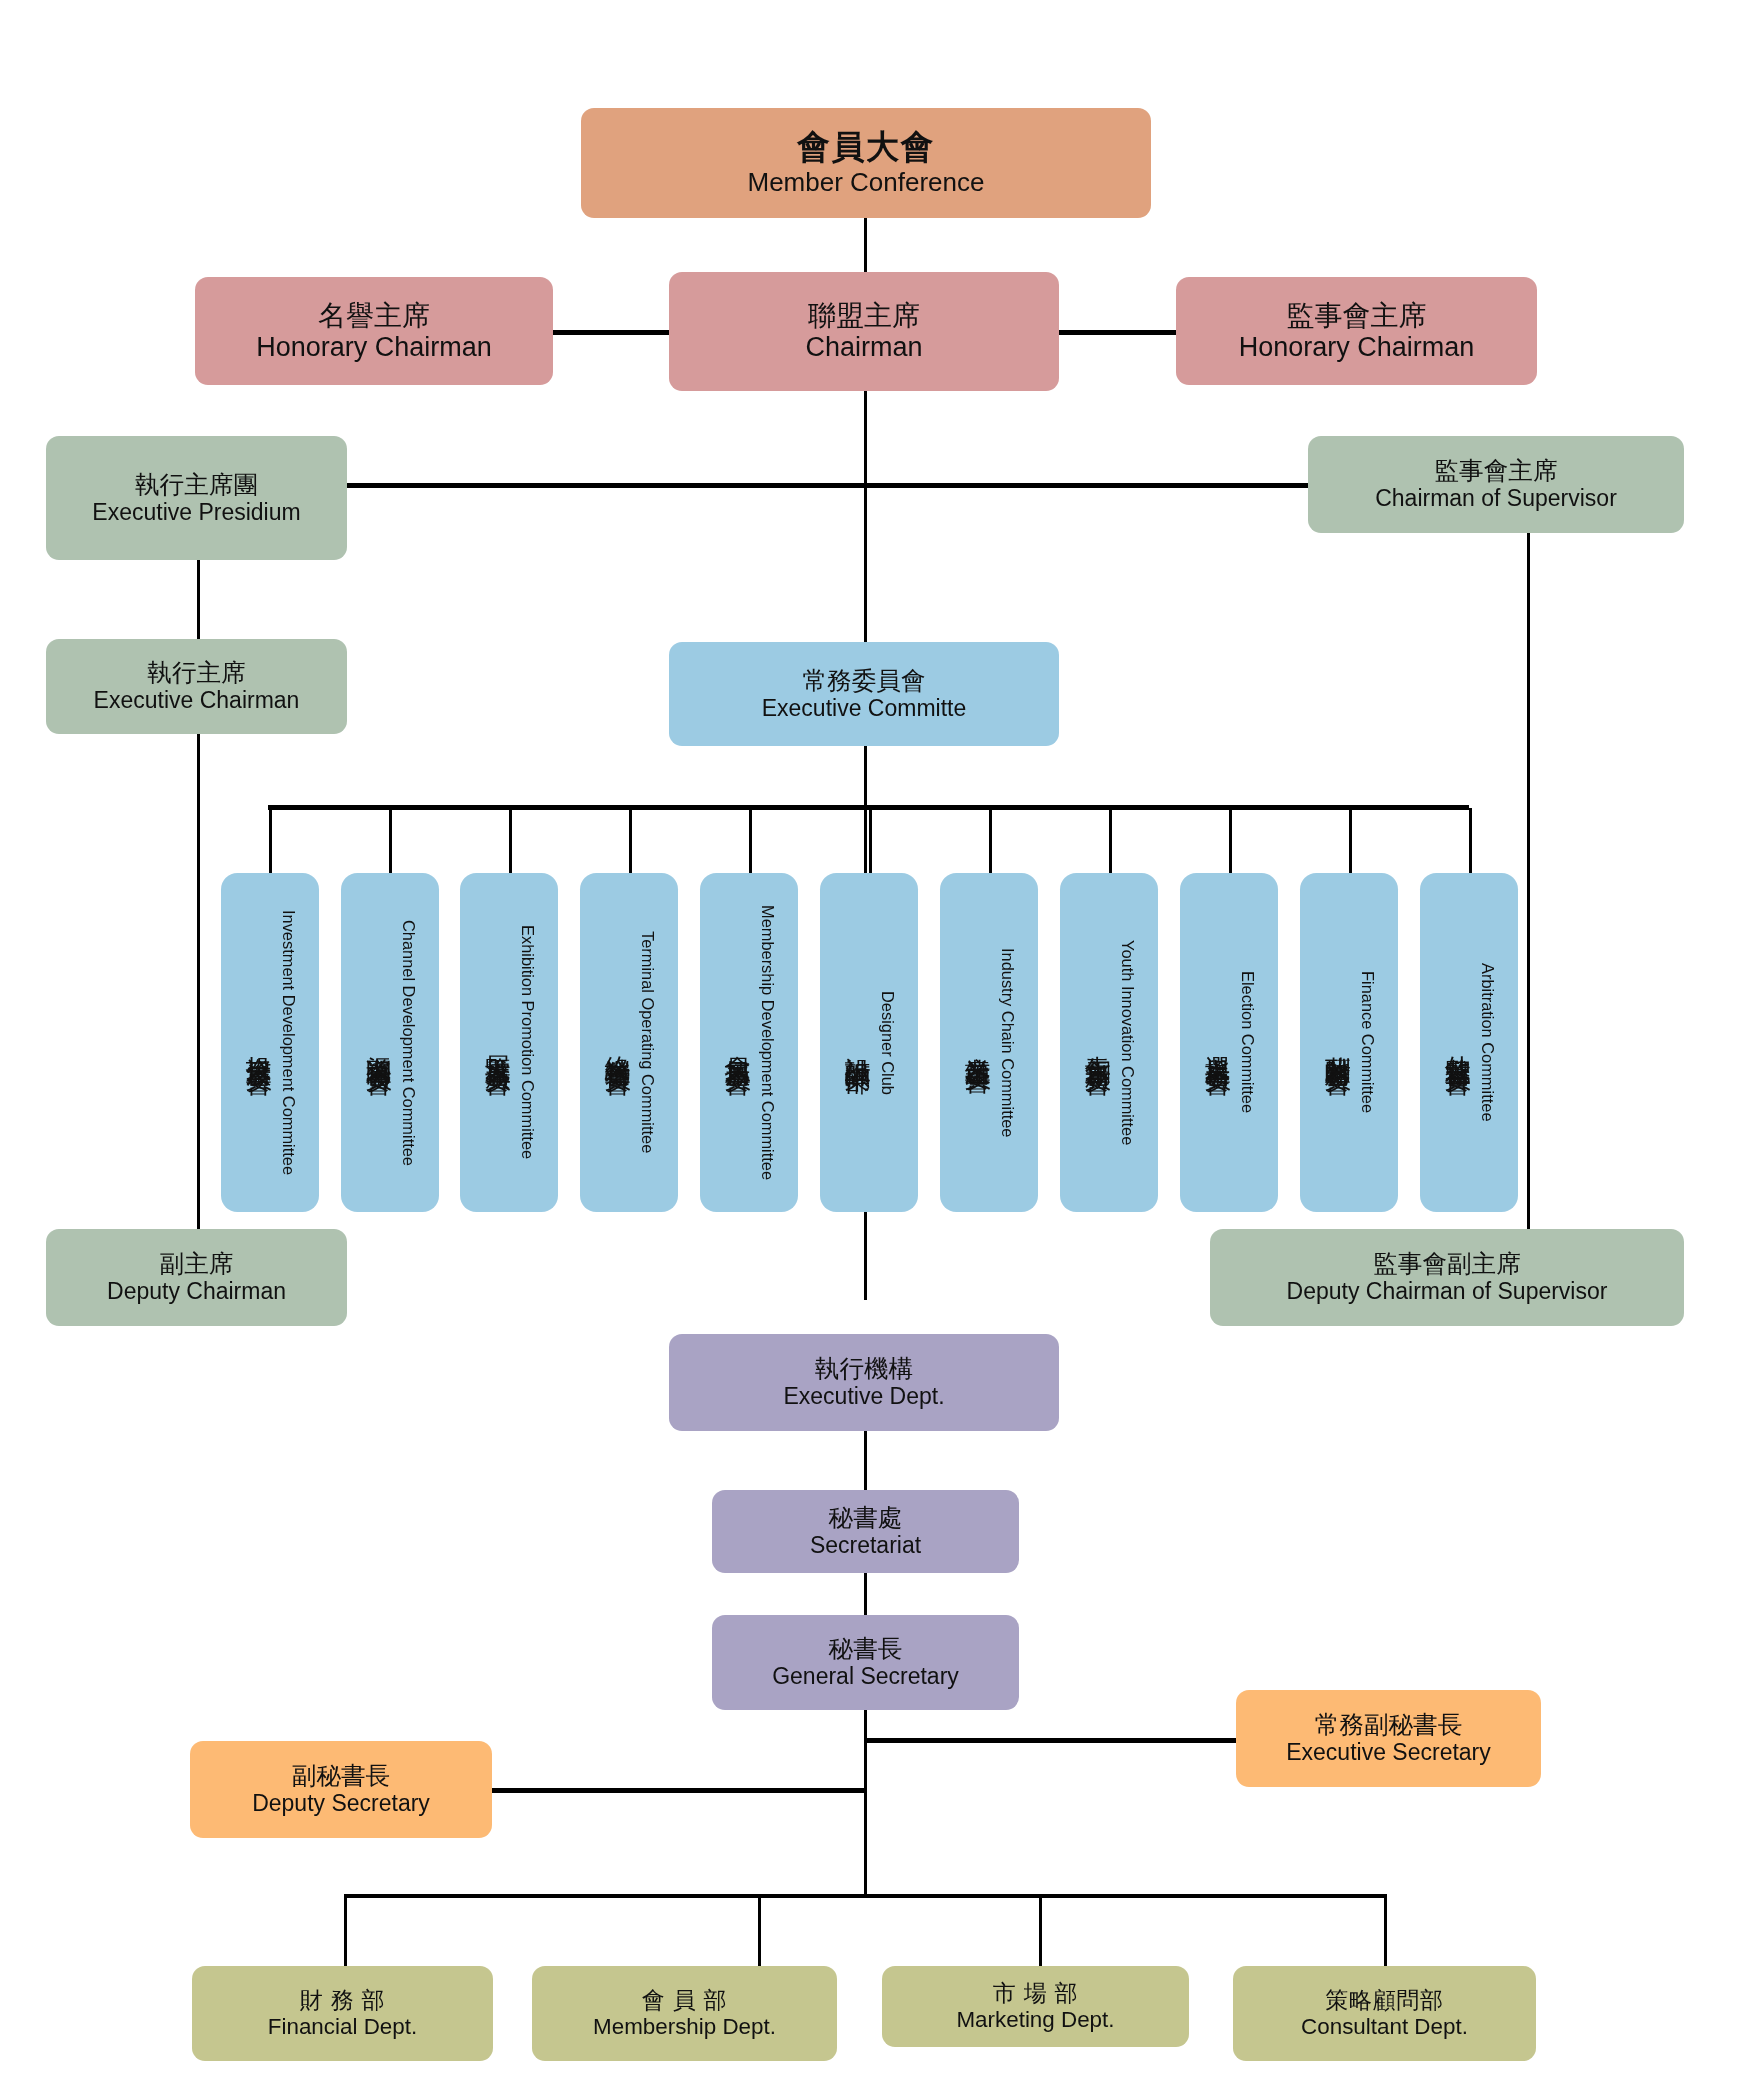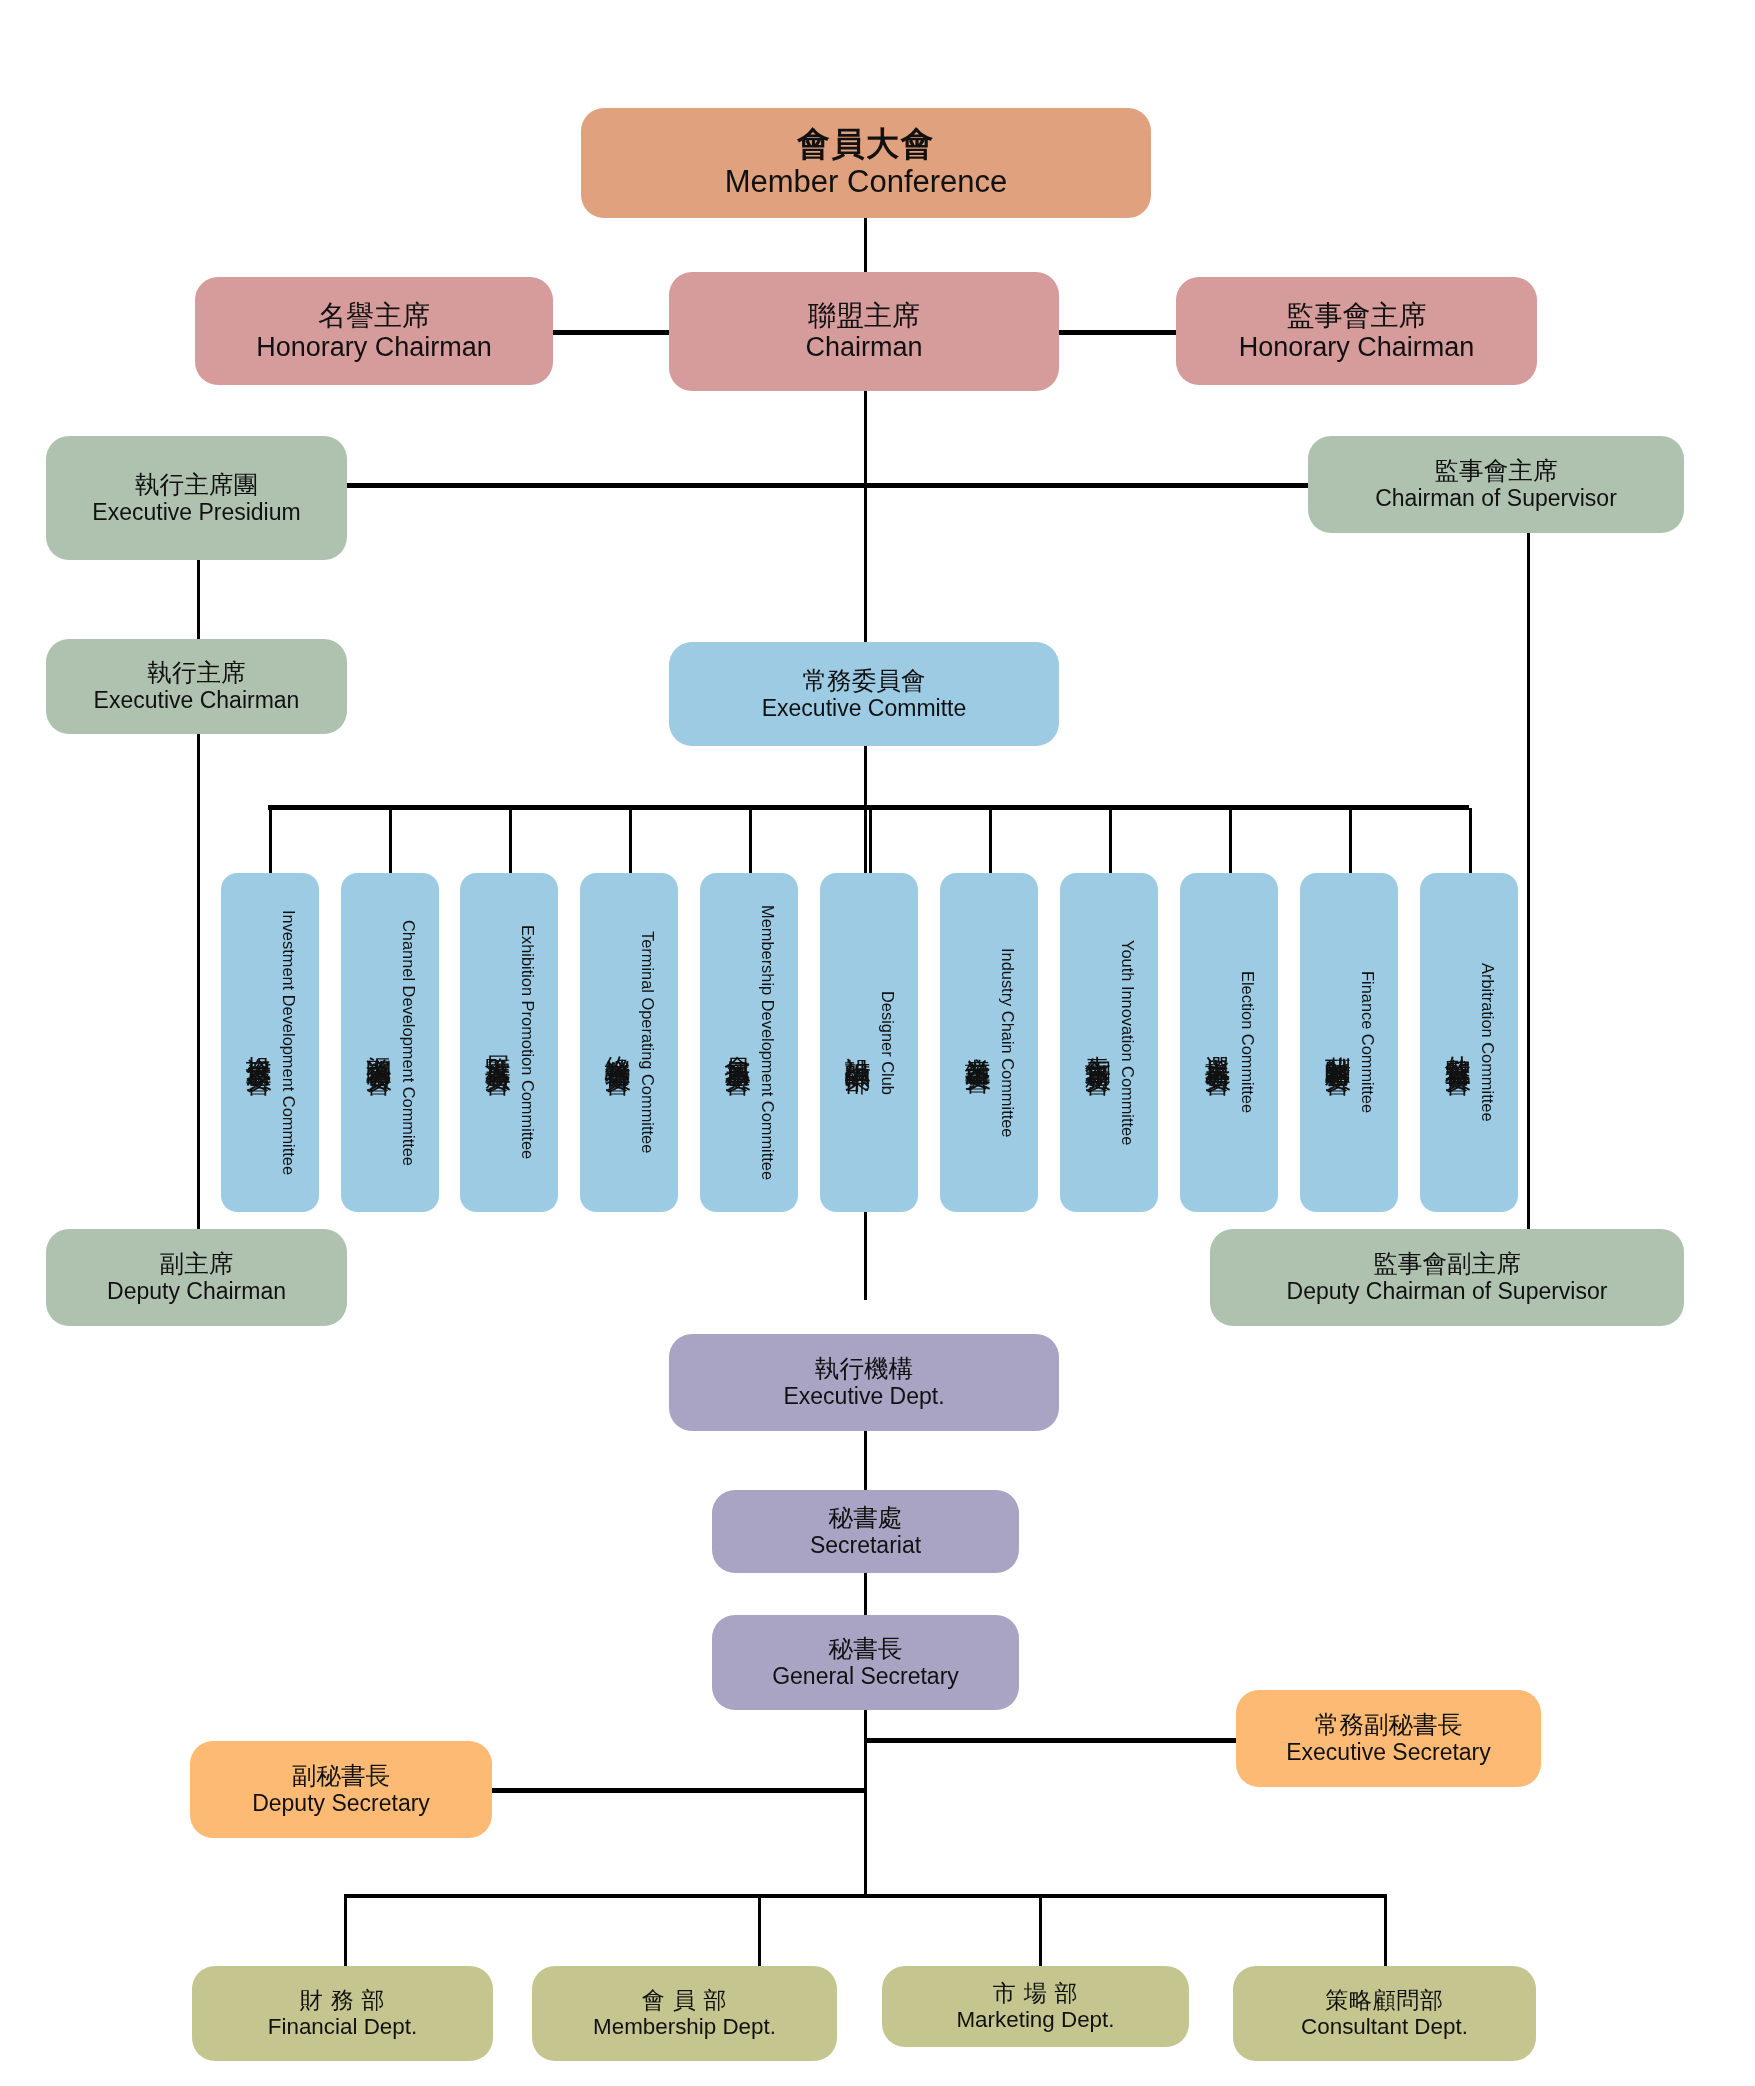--- a/index.html
+++ b/index.html
@@ -7,21 +7,21 @@
   #chart{
     position:relative;
     width:1755px;
     height:2087px;
     background:#ffffff;
     overflow:hidden;
   }
   .box{
     position:absolute;
     box-sizing:border-box;
-    border-radius:23px;
+    border-radius:13px;
     display:flex;
     flex-direction:column;
     align-items:center;
     justify-content:center;
     text-align:center;
     color:#111111;
     line-height:1.18;
     z-index:5;
   }
   .box .zh{display:block;}
@@ -31,21 +31,21 @@
   .c-orange{background:#E0A27E;}
   .c-pink  {background:#D69B9B;}
   .c-green {background:#AFC2B0;}
   .c-blue  {background:#9CCBE3;}
   .c-purple{background:#A9A3C4;}
   .c-tan   {background:#fdba74;}
   .c-olive {background:#C5C68F;}
 
   
   .t-root .zh{font-size:33px;font-weight:bold;letter-spacing:1.5px;}
-  .t-root .en{font-size:31px;}
+  .t-root .en{font-size:26px;}
 
   .t-big .zh{font-size:28px;}
   .t-big .en{font-size:27px;}
 
   .t-mid .zh{font-size:24.6px;}
   .t-mid .en{font-size:23px;}
 
   .t-small .zh{font-size:23px;letter-spacing:0.7px;}
   .t-small .en{font-size:22.4px;}
 

